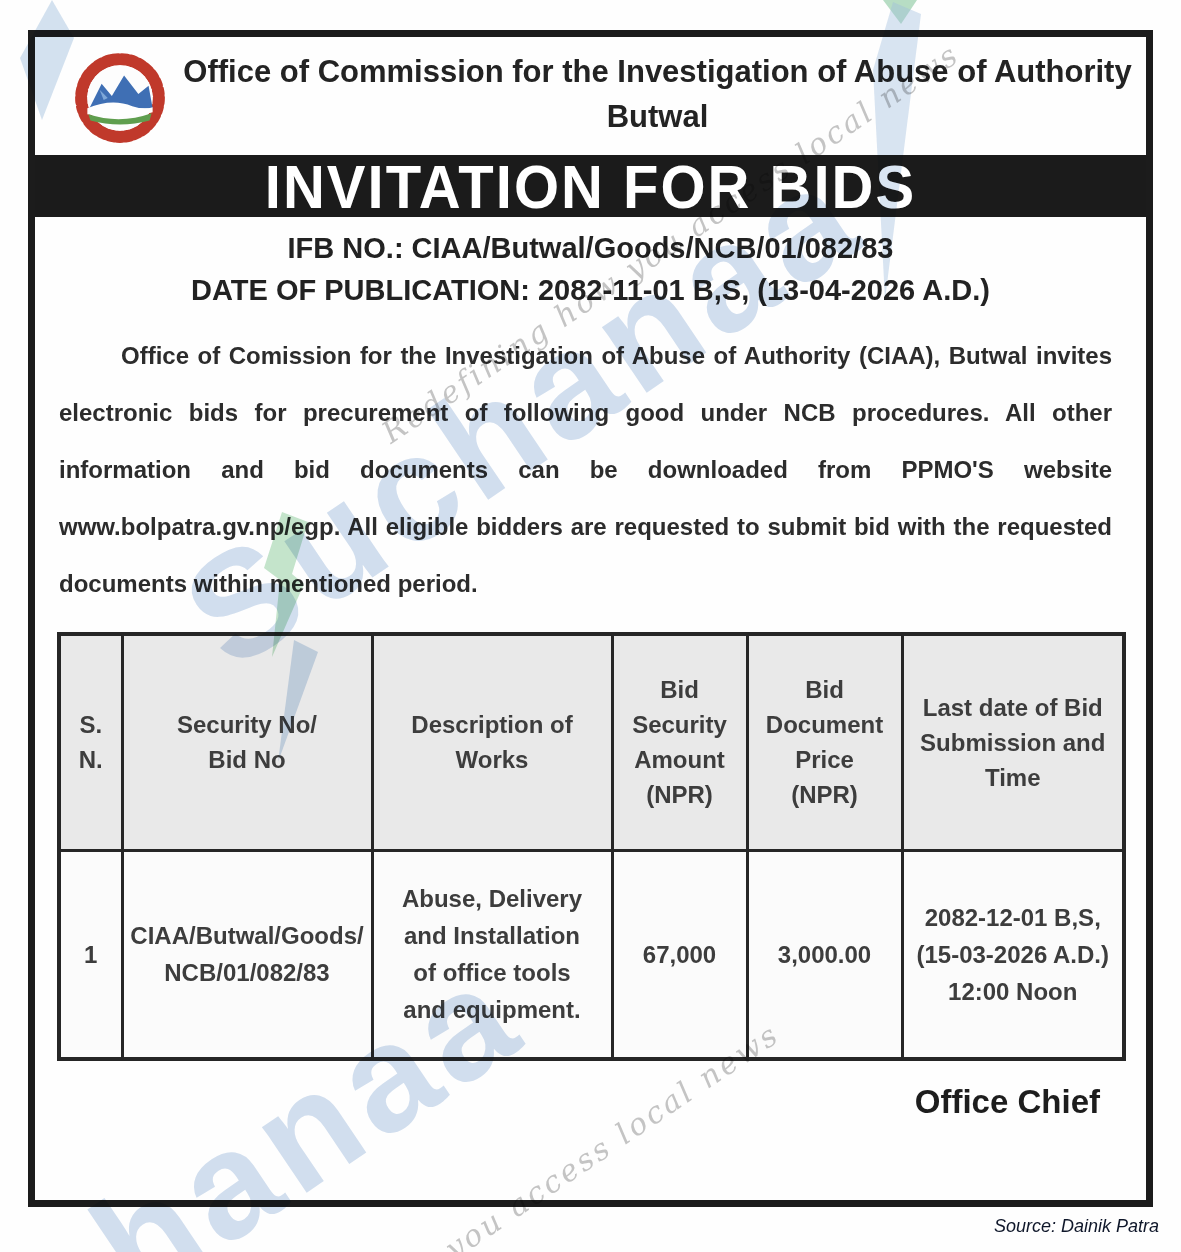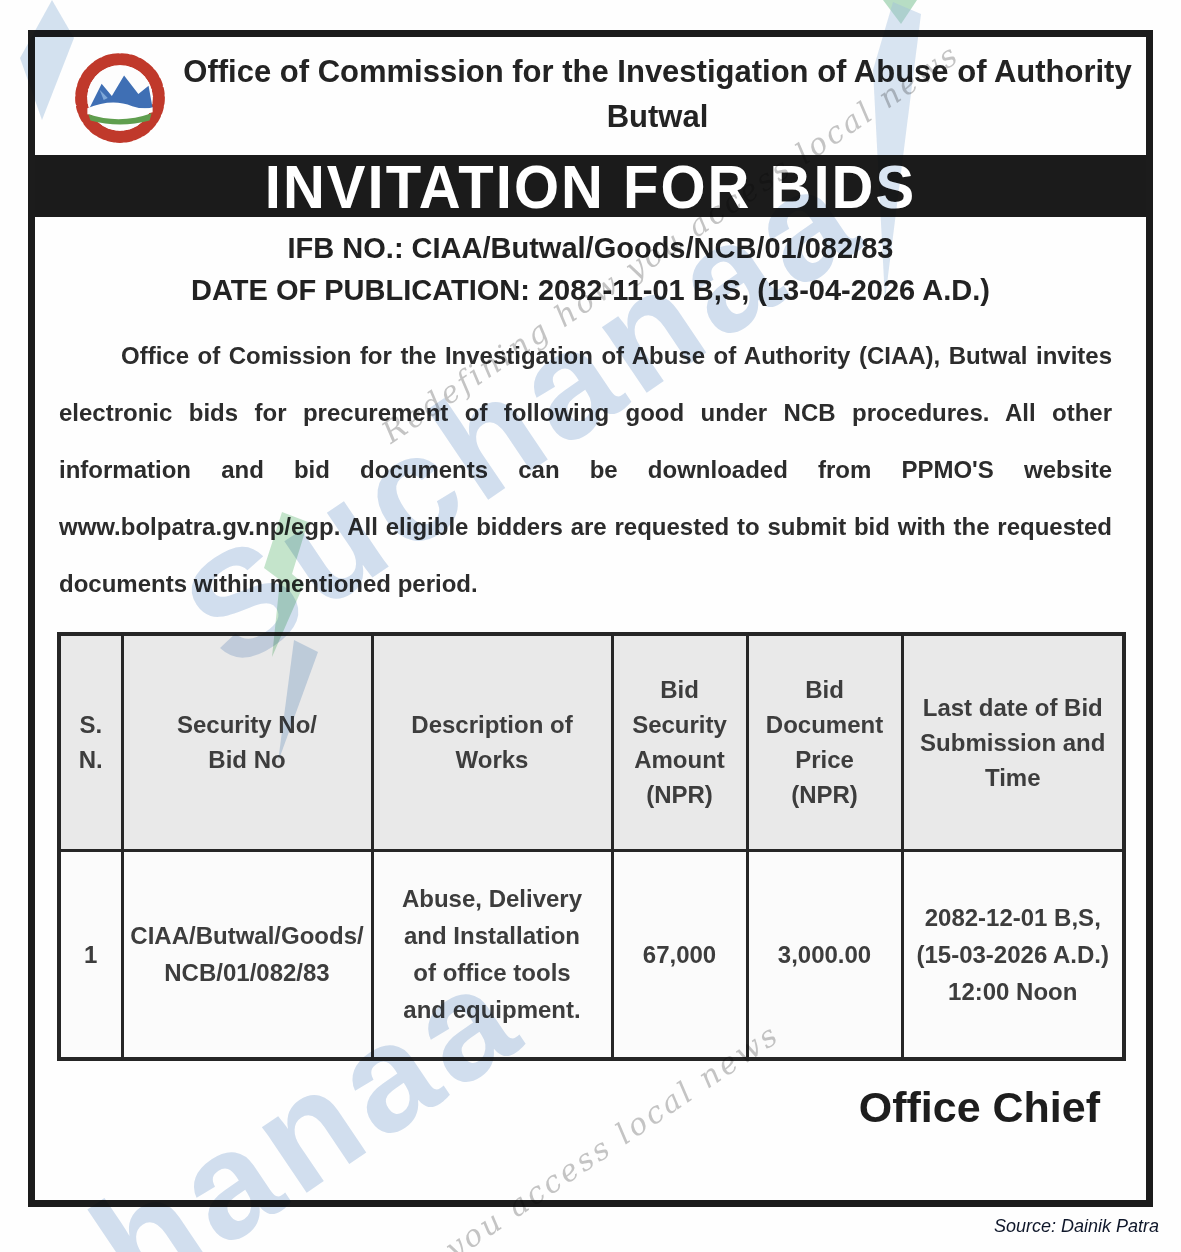--- a/index.html
+++ b/index.html
@@ -50,21 +50,21 @@
   .bid-table th, .bid-table td {
     border: 3px solid #262626;
     font-weight: bold; text-align: center; vertical-align: middle;
     white-space: pre-line; color: #3d3d3d; padding: 4px;
   }
   .bid-table th { background: #e9e9e9; height: 216px; font-size: 24px; line-height: 35px; }
   .bid-table td { background: #fbfbfb; height: 209px; font-size: 24px; line-height: 37px; }
 
   .office-chief {
     text-align: right; padding: 22px 46px 0 0;
-    font-size: 43px; font-weight: bold; color: #1d1d1d;
+    font-size: 33px; font-weight: bold; color: #1d1d1d;
   }
 
   .source {
     position: absolute; right: 22px; top: 1216px;
     font-style: italic; font-size: 18px; color: #0f172a;
   }
 
   
   .wm { position: absolute; pointer-events: none; mix-blend-mode: multiply; z-index: 5; }
   .wm-brand {

